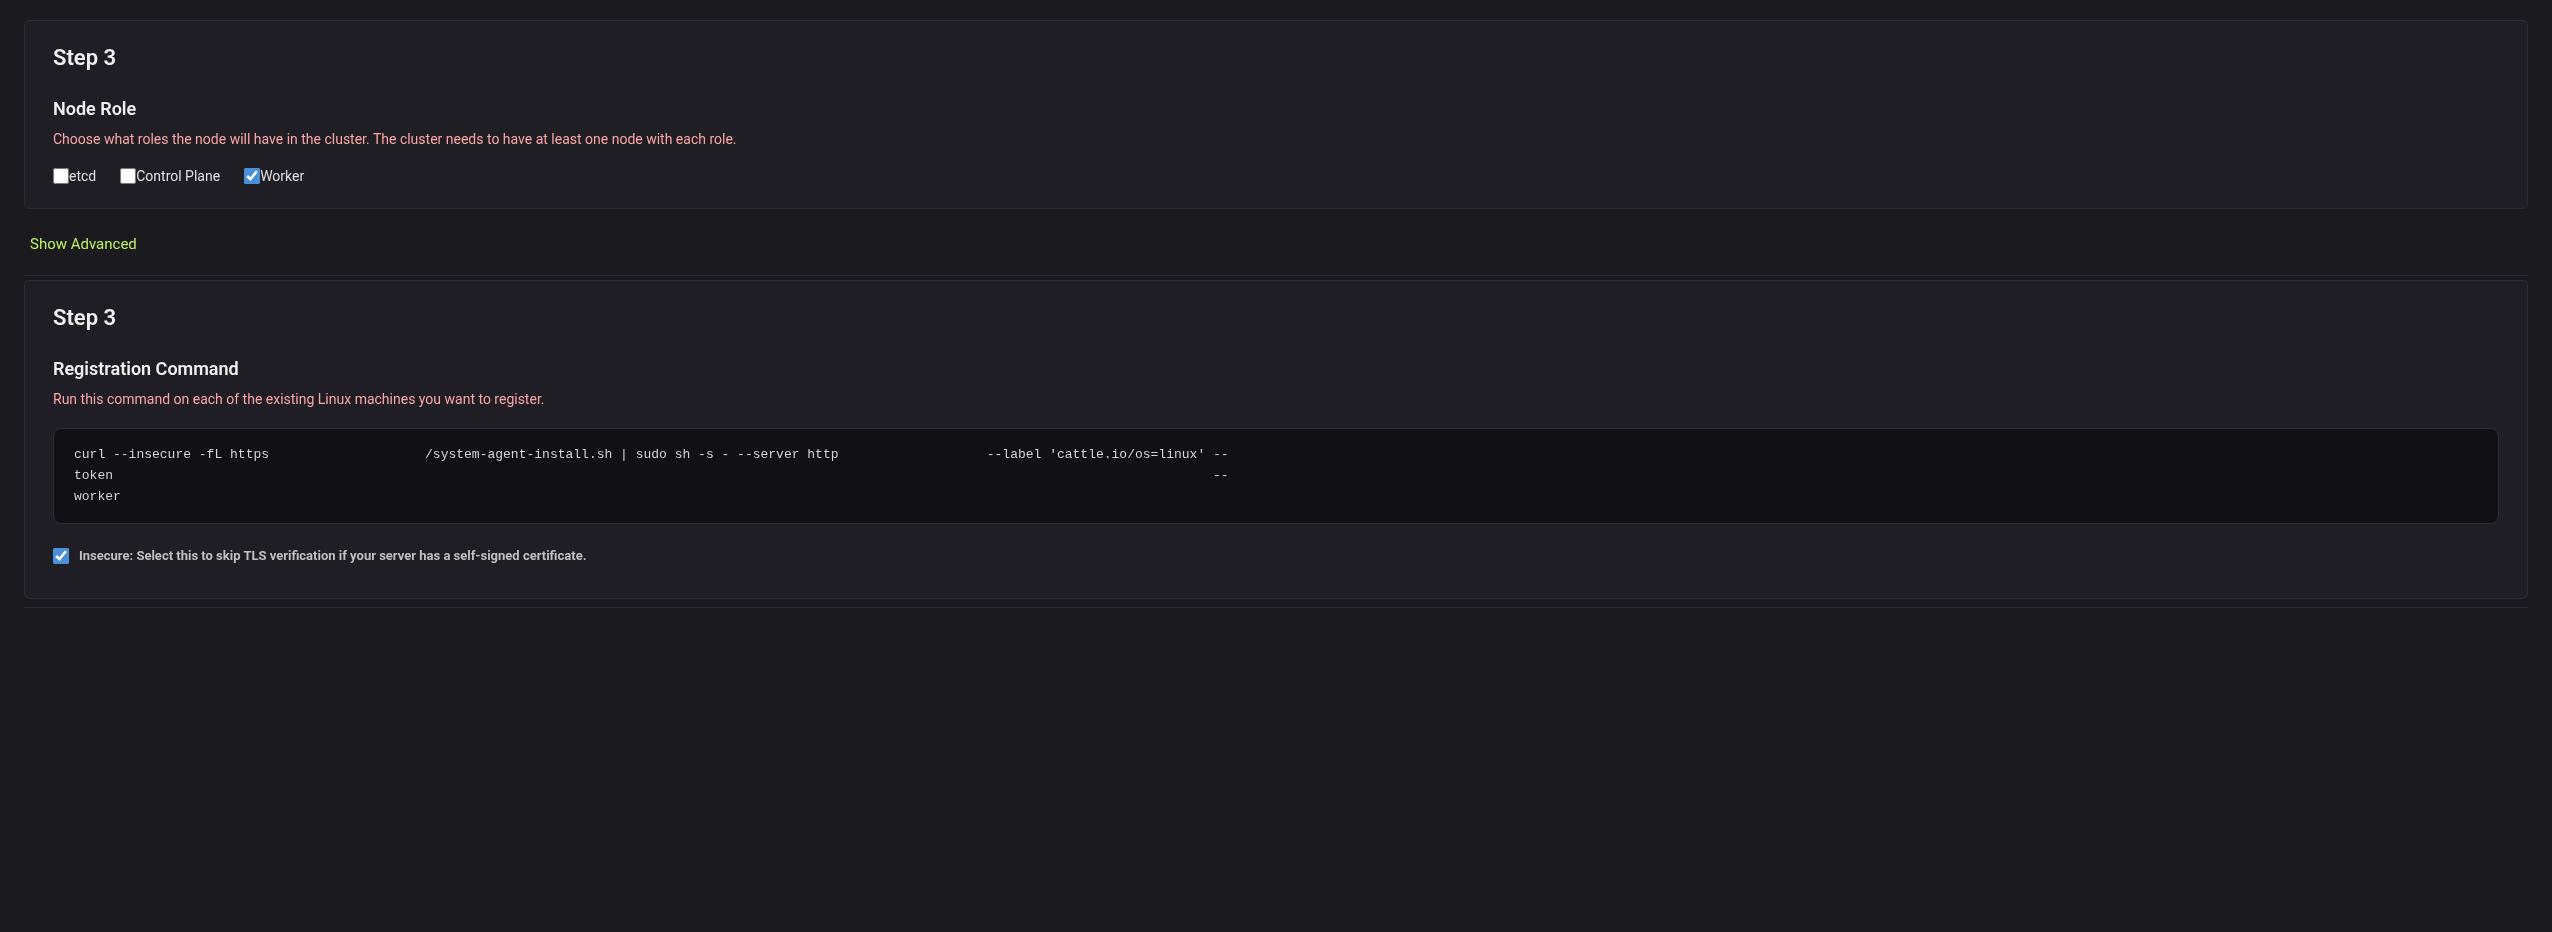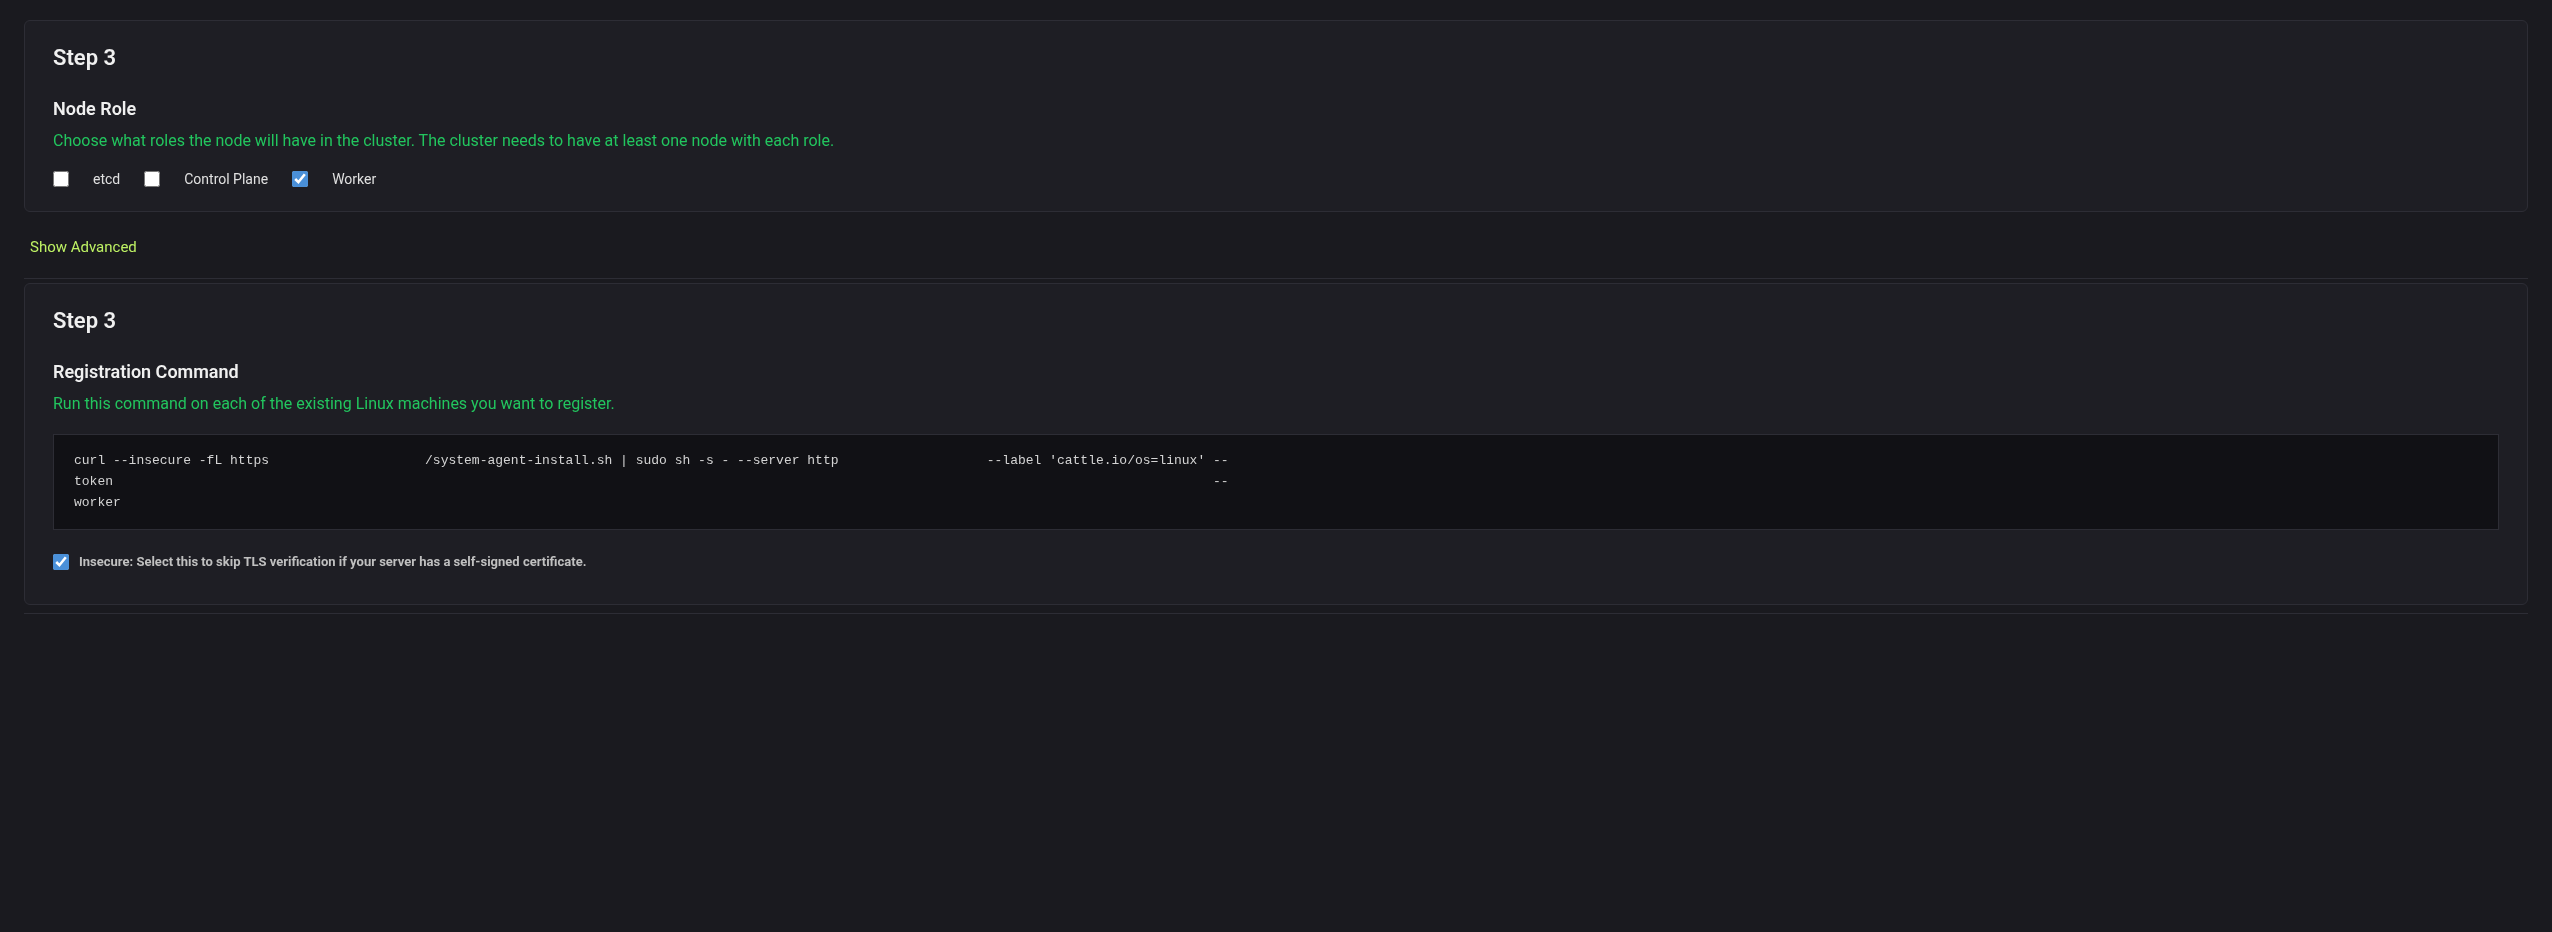--- a/index.html
+++ b/index.html
@@ -39,36 +39,36 @@
 
     .section-title {
       font-size: 18px;
       font-weight: 600;
       color: #f0f0f0;
       margin-bottom: 10px;
       margin-top: 28px;
     }
 
     .section-description {
-      font-size: 16px;
-      color: #22c55e;
+      font-size: 14px;
+      color: #fca5a5;
       margin-bottom: 18px;
       line-height: 1.5;
     }
 
     .checkboxes-row {
       display: flex;
       align-items: center;
       gap: 24px;
     }
 
     .checkbox-item {
       display: flex;
       align-items: center;
-      gap: 24px;
+      gap: 0;
       cursor: pointer;
     }
 
     .checkbox-item input[type="checkbox"] {
       width: 16px;
       height: 16px;
       cursor: pointer;
       accent-color: #4a90d9;
     }
 
@@ -90,21 +90,21 @@
 
     .divider {
       border: none;
       border-top: 1px solid #2d2d35;
       margin: 4px 0;
     }
 
     .command-box {
       background-color: #111115;
       border: 1px solid #2d2d35;
-      border-radius: 0;
+      border-radius: 8px;
       padding: 16px 20px;
       font-family: 'Courier New', Courier, monospace;
       font-size: 13px;
       color: #d4d4d4;
       line-height: 1.6;
       word-break: break-all;
       white-space: pre-wrap;
       margin-bottom: 14px;
       overflow: hidden;
     }

